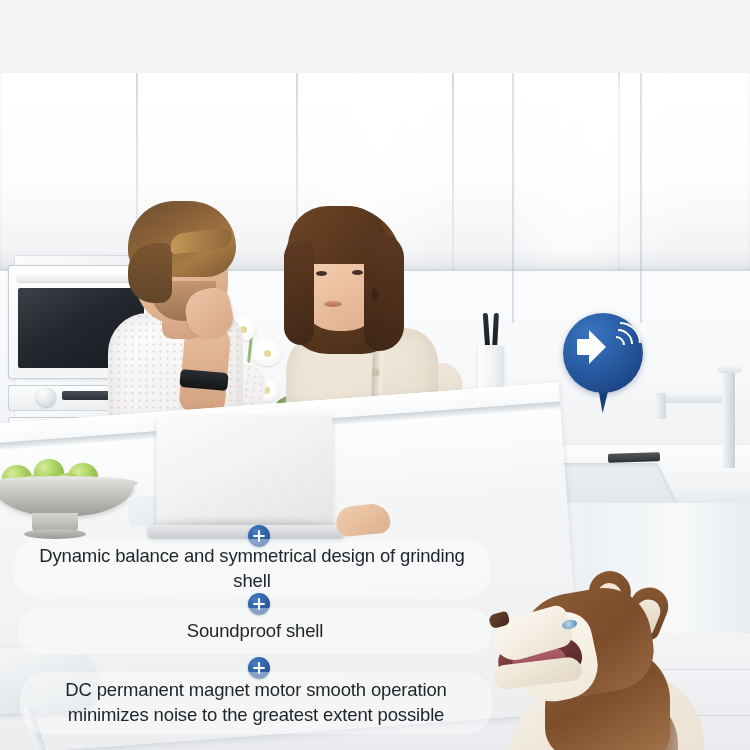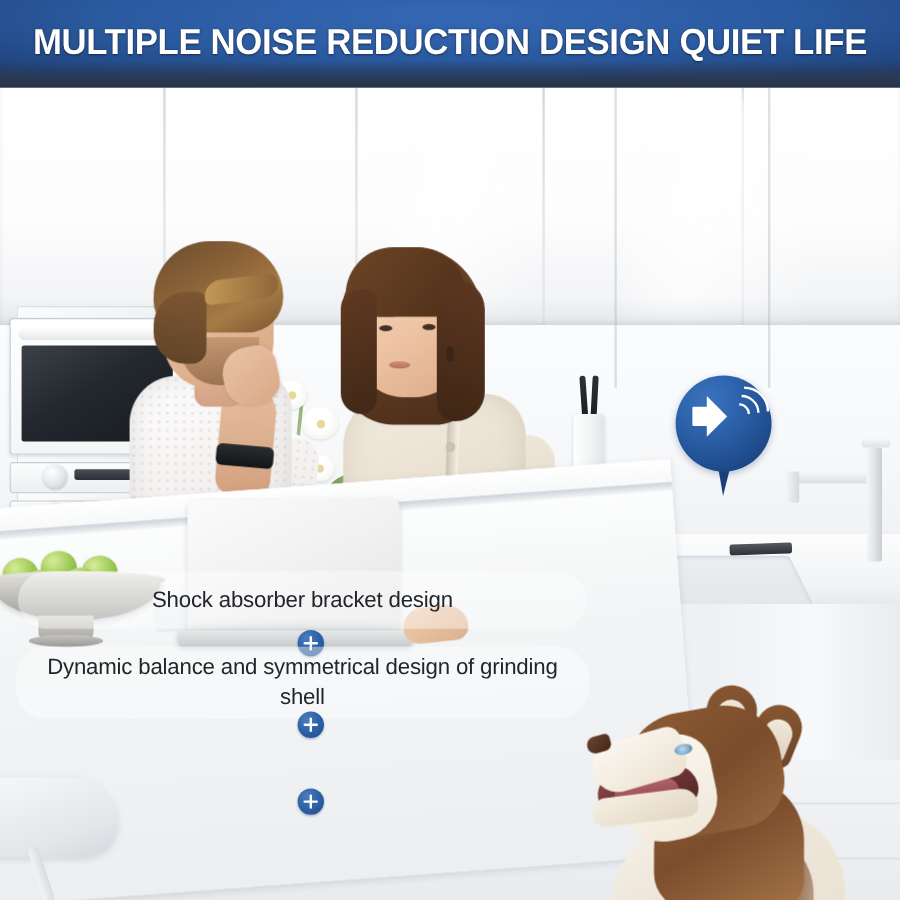--- a/index.html
+++ b/index.html
@@ -555,23 +555,20 @@
     content:"";position:absolute;background:#ffffff;border-radius:1px;
   }
   .plus:before{left:5px;top:9.6px;width:12px;height:2.8px;}
   .plus:after{left:9.6px;top:5px;width:2.8px;height:12px;}
 </style>
 </head>
 <body>
 
 <div id="page">
 
-  <div class="banner">
-    <div class="banner-title">MULTIPLE NOISE REDUCTION DESIGN QUIET LIFE</div>
-  </div>
 
   <div class="scene">
     <div class="wall"></div>
     <div class="uppercab"></div>
     <div class="cabseam" style="left:136px;"></div>
     <div class="cabseam" style="left:296px;"></div>
     <div class="cabseam" style="left:452px;"></div>
     <div class="cabseam" style="left:618px;"></div>
     <div class="cabglow" style="left:320px;"></div>
     <div class="cabglow" style="left:520px;width:160px;"></div>
@@ -714,31 +711,34 @@
       <div class="spk"></div>
       <div class="spk-cone"></div>
       <div class="wave" style="left:44px;top:23px;width:14px;height:14px;"></div>
       <div class="wave" style="left:40px;top:16px;width:26px;height:26px;"></div>
       <div class="wave" style="left:36px;top:9px;width:38px;height:38px;"></div>
     </div>
   </div>
 
   <div class="pills">
 
-    <div class="pill" style="left:15px;top:476px;width:474px;height:48px;">
-      <span>Shock absorber bracket design</span>
-    </div>
 
     <div class="plus" style="left:248px;top:525px;"></div>
 
     <div class="pill" style="left:13px;top:539px;width:478px;height:60px;">
       <span>Dynamic balance and symmetrical design of grinding shell</span>
     </div>
 
     <div class="plus" style="left:248px;top:593px;"></div>
 
+    <div class="pill" style="left:18px;top:608px;width:474px;height:46px;">
+      <span>Soundproof shell</span>
+    </div>
 
     <div class="plus" style="left:248px;top:657px;"></div>
 
+    <div class="pill" style="left:20px;top:672px;width:472px;height:62px;">
+      <span>DC permanent magnet motor smooth operation minimizes noise to the greatest extent possible</span>
+    </div>
 
   </div>
 
 </div>
 
 </body></html>

